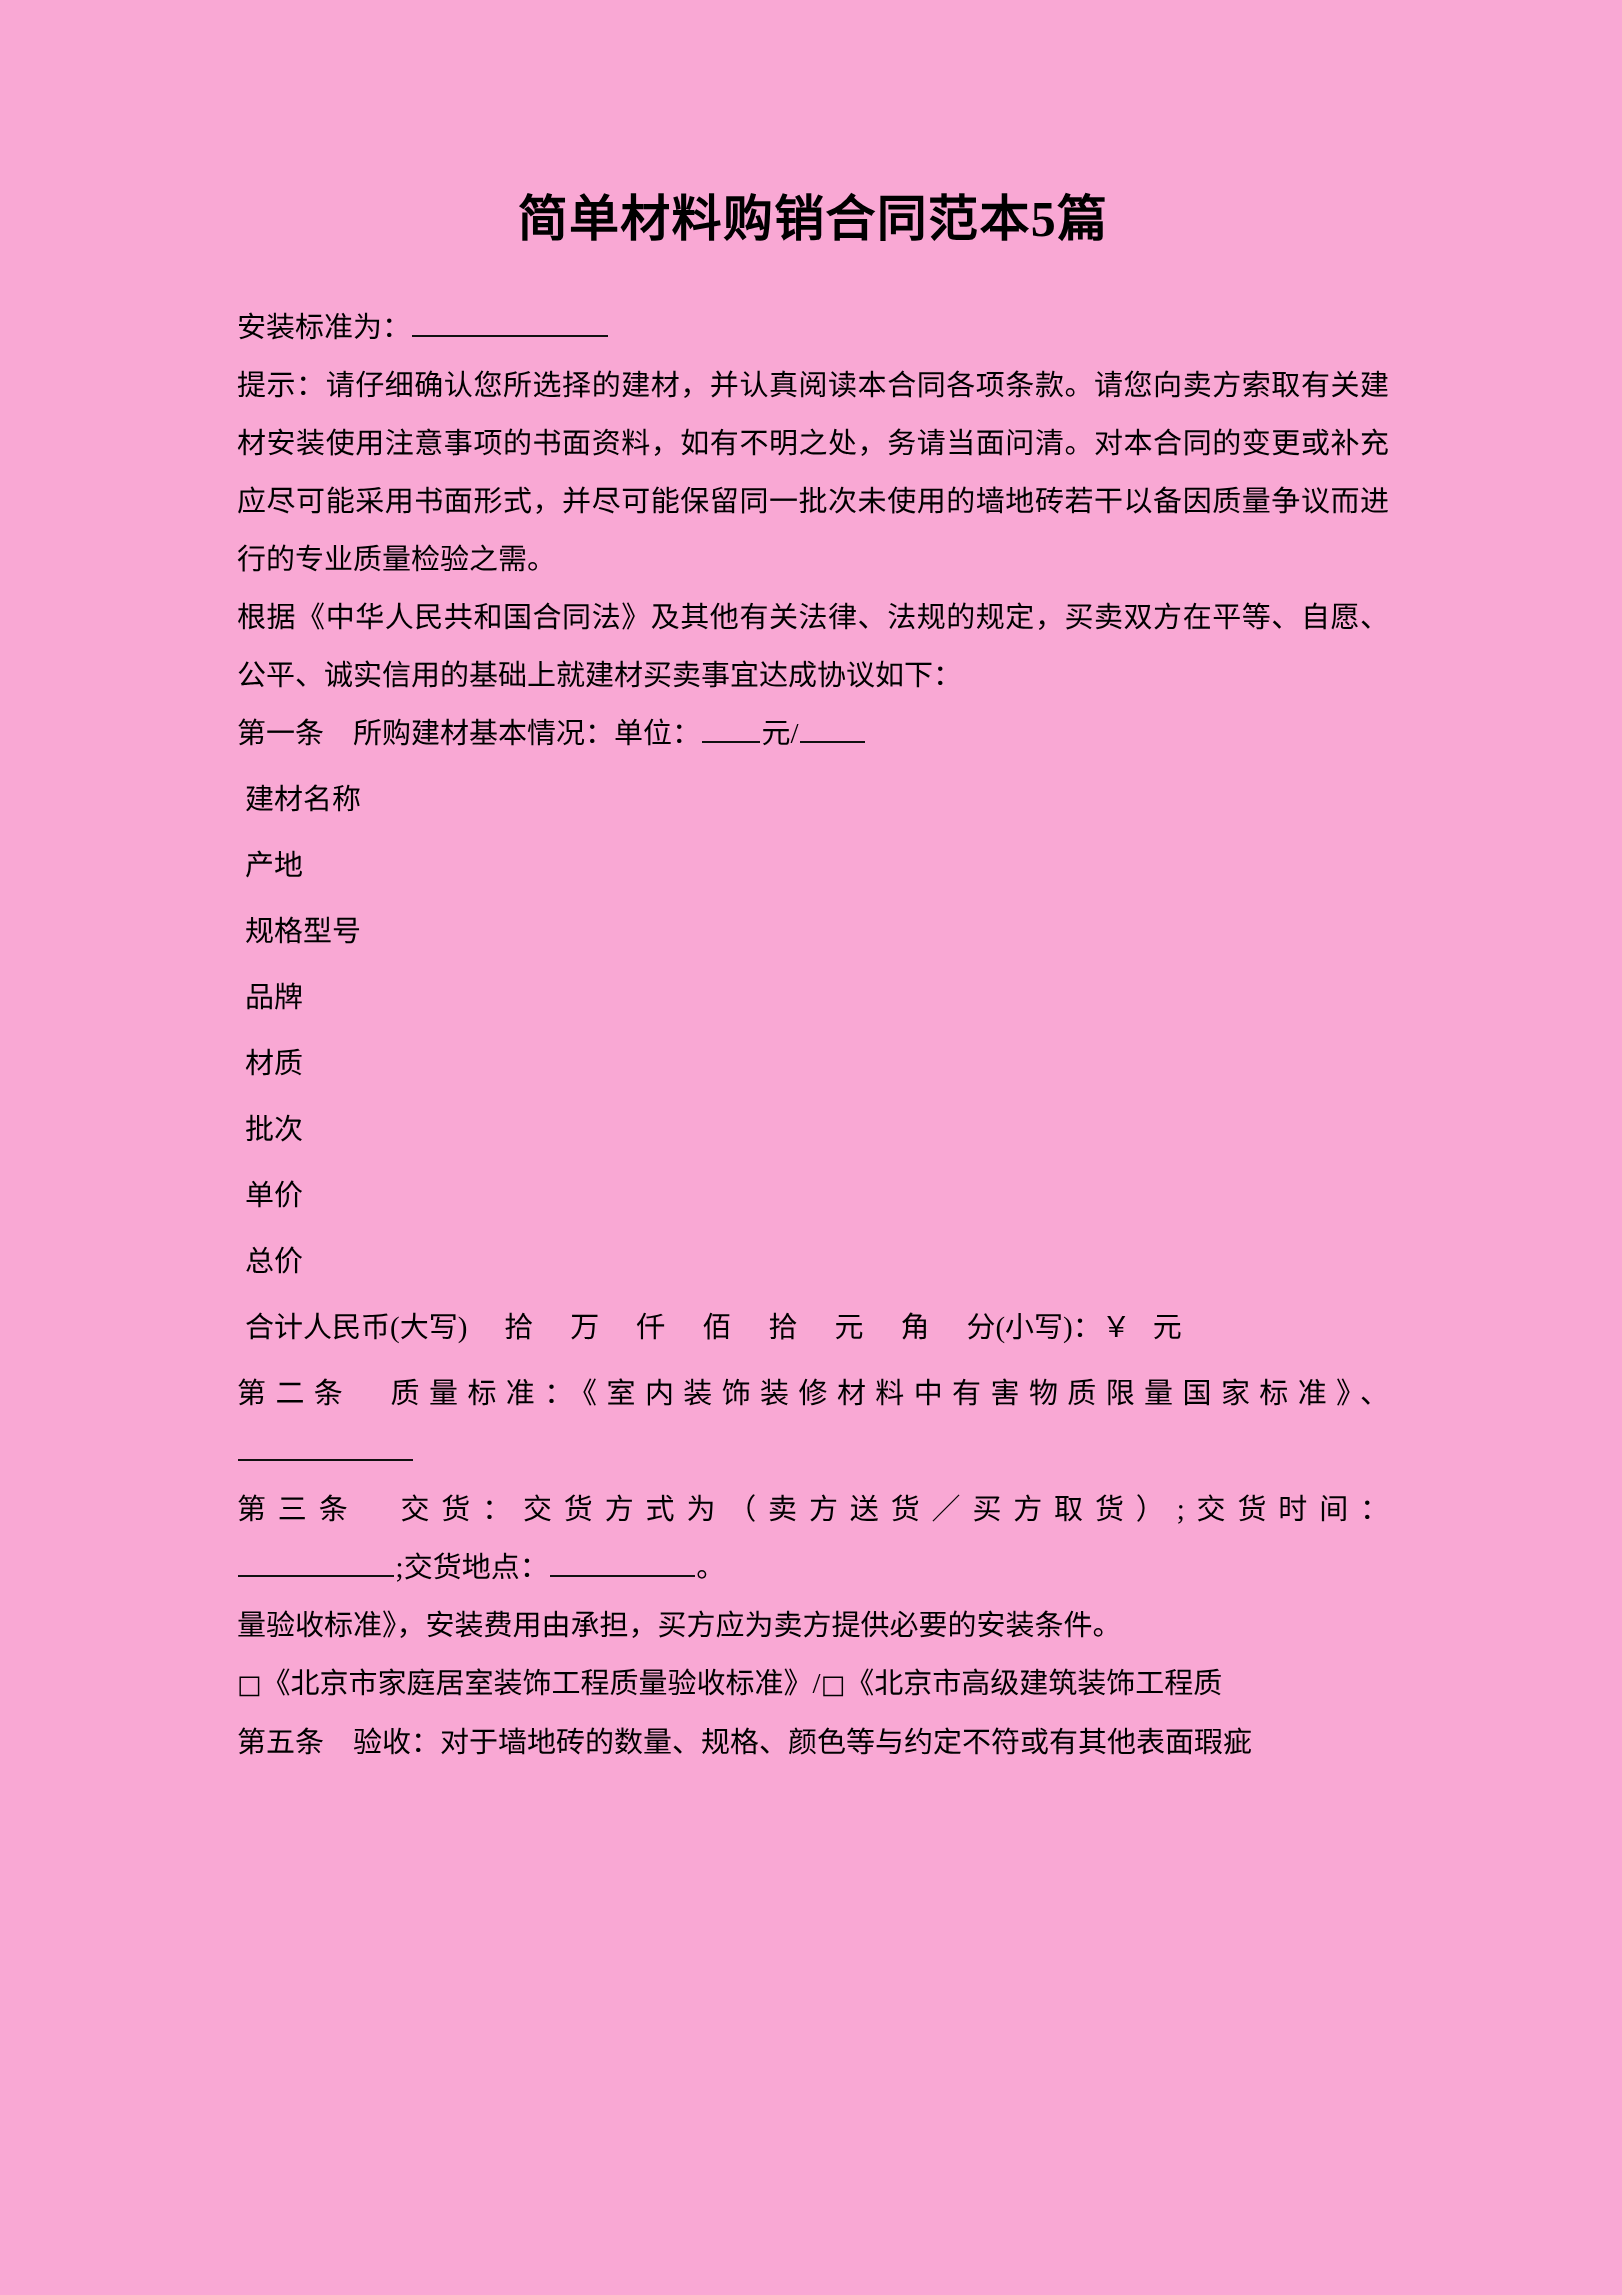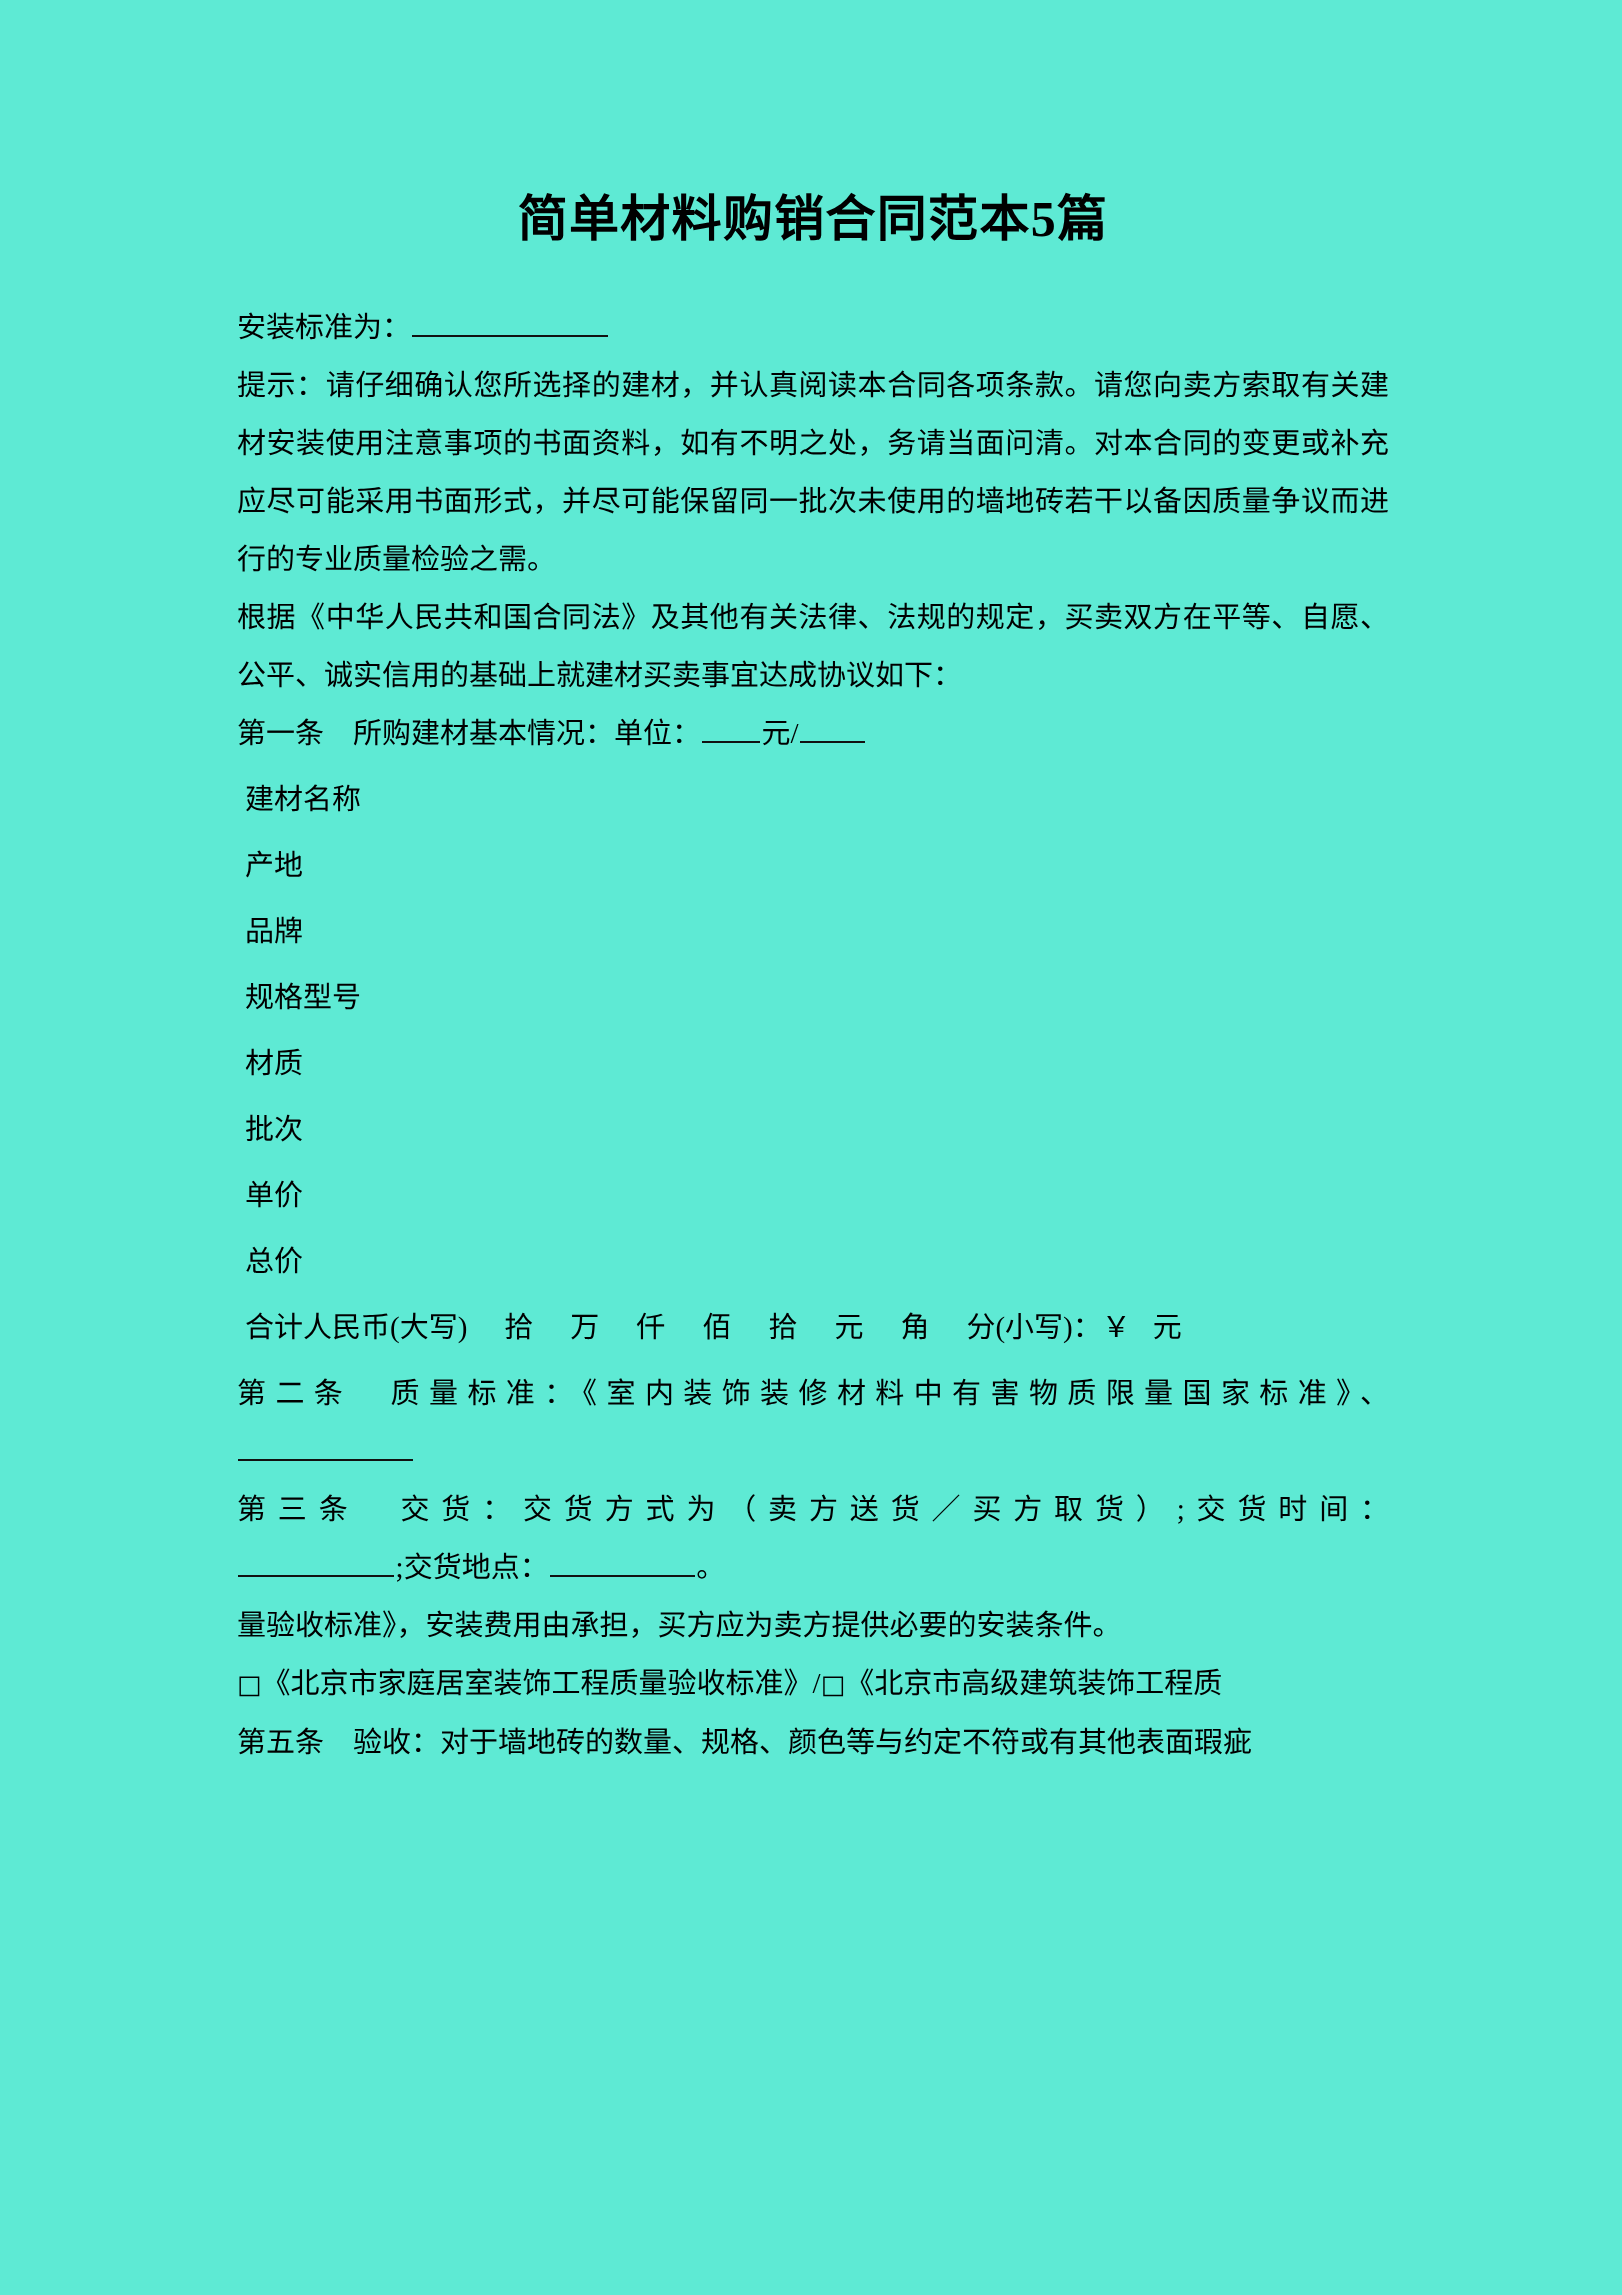--- a/index.html
+++ b/index.html
@@ -9,21 +9,21 @@
     background: #ffffff;
   }
   body {
     font-family: "Liberation Serif", "DejaVu Serif", serif;
     color: #000000;
   }
   .page {
     position: relative;
     width: 1623px;
     height: 2295px;
-    background: #5eead4;
+    background: #f9a8d4;
     box-sizing: border-box;
     padding: 0;
     overflow: hidden;
   }
   .content {
     position: absolute;
     left: 237px;
     top: 0;
     width: 1152px;
   }
@@ -96,22 +96,22 @@
       <p class="para">提示：请仔细确认您所选择的建材，并认真阅读本合同各项条款。请您向卖方索取有关建材安装使用注意事项的书面资料，如有不明之处，务请当面问清。对本合同的变更或补充应尽可能采用书面形式，并尽可能保留同一批次未使用的墙地砖若干以备因质量争议而进行的专业质量检验之需。</p>
 
       <p class="para">根据《中华人民共和国合同法》及其他有关法律、法规的规定，买卖双方在平等、自愿、公平、诚实信用的基础上就建材买卖事宜达成协议如下：</p>
 
       <p class="para">
         <span>第一条　所购建材基本情况：单位：</span><span class="blank w2"></span><span>元/</span><span class="blank w3"></span>
       </p>
 
       <p class="list-line">建材名称</p>
       <p class="list-line">产地</p>
+      <p class="list-line">规格型号</p>
       <p class="list-line">品牌</p>
-      <p class="list-line">规格型号</p>
       <p class="list-line">材质</p>
       <p class="list-line">批次</p>
       <p class="list-line">单价</p>
       <p class="list-line">总价</p>
 
       <p class="list-line">
         <span>合计人民币(大写)</span><span class="sp-lg"></span><span>拾</span><span class="sp-lg"></span><span>万</span><span class="sp-lg"></span><span>仟</span><span class="sp-lg"></span><span>佰</span><span class="sp-lg"></span><span>拾</span><span class="sp-lg"></span><span>元</span><span class="sp-lg"></span><span>角</span><span class="sp-lg"></span><span>分(小写)：</span><span>￥</span><span class="sp"></span><span>元</span>
       </p>
 
       <p class="para spread">第二条　质量标准：《室内装饰装修材料中有害物质限量国家标准》、</p>

